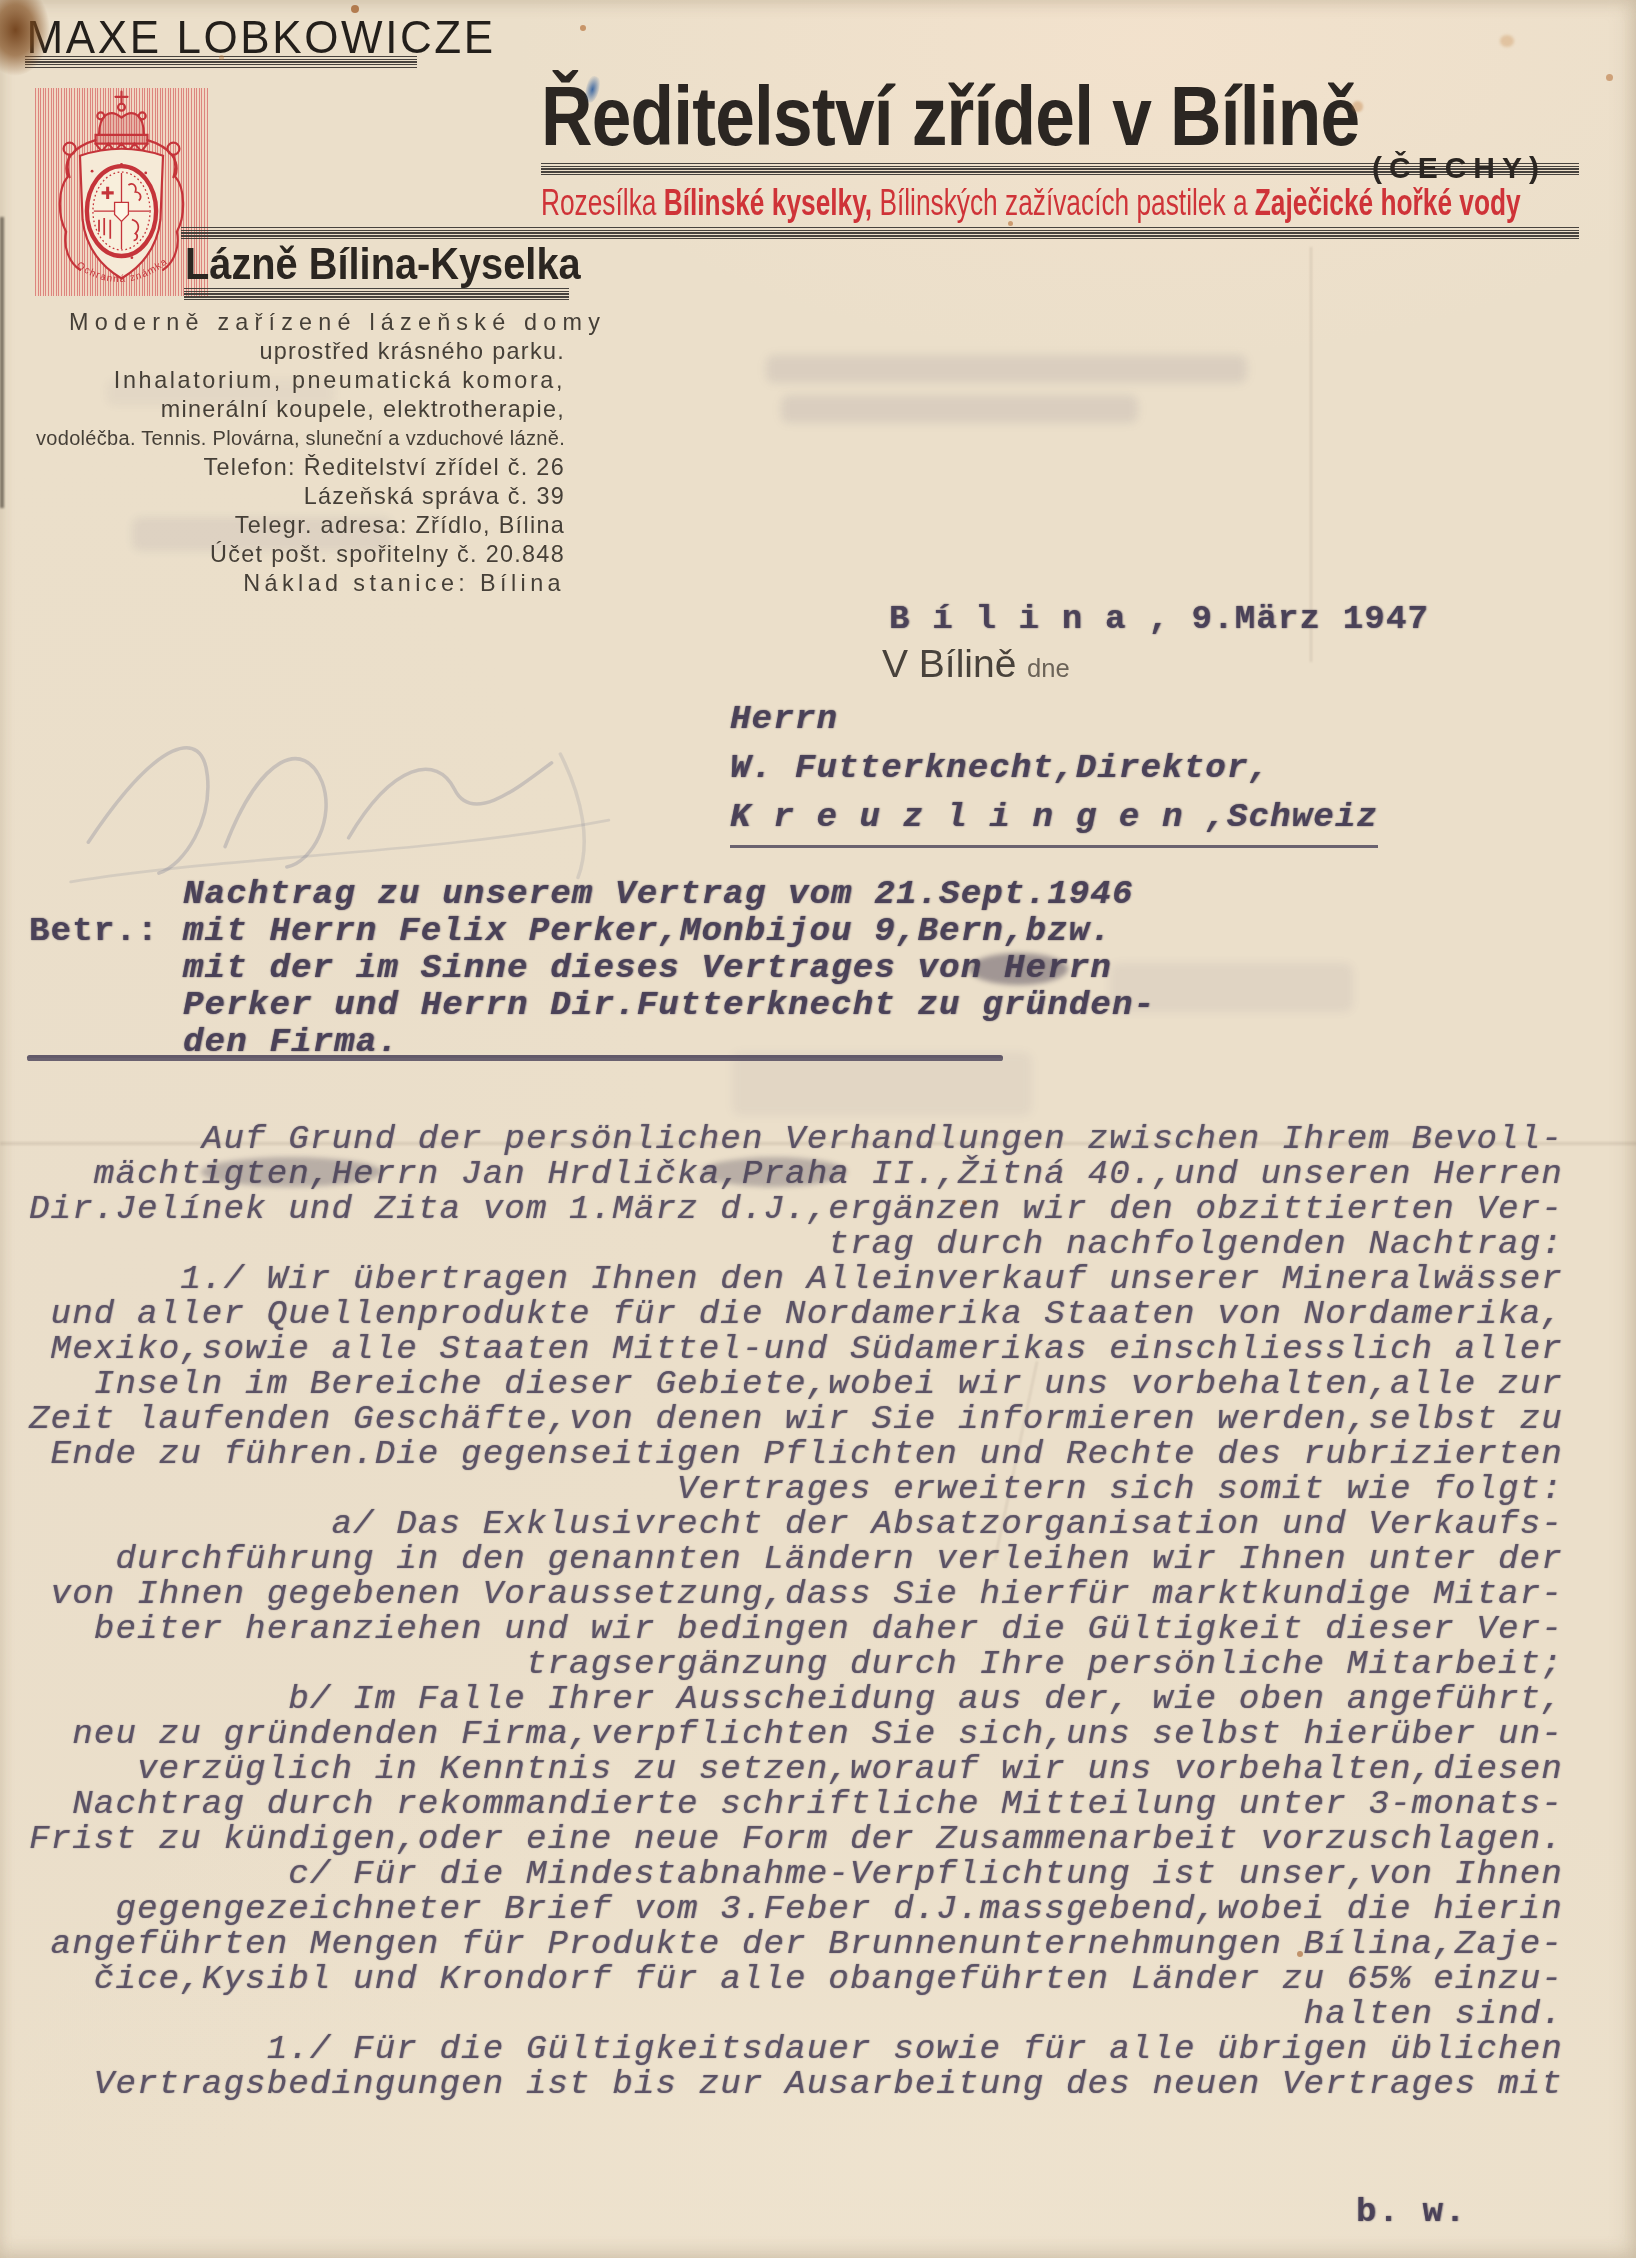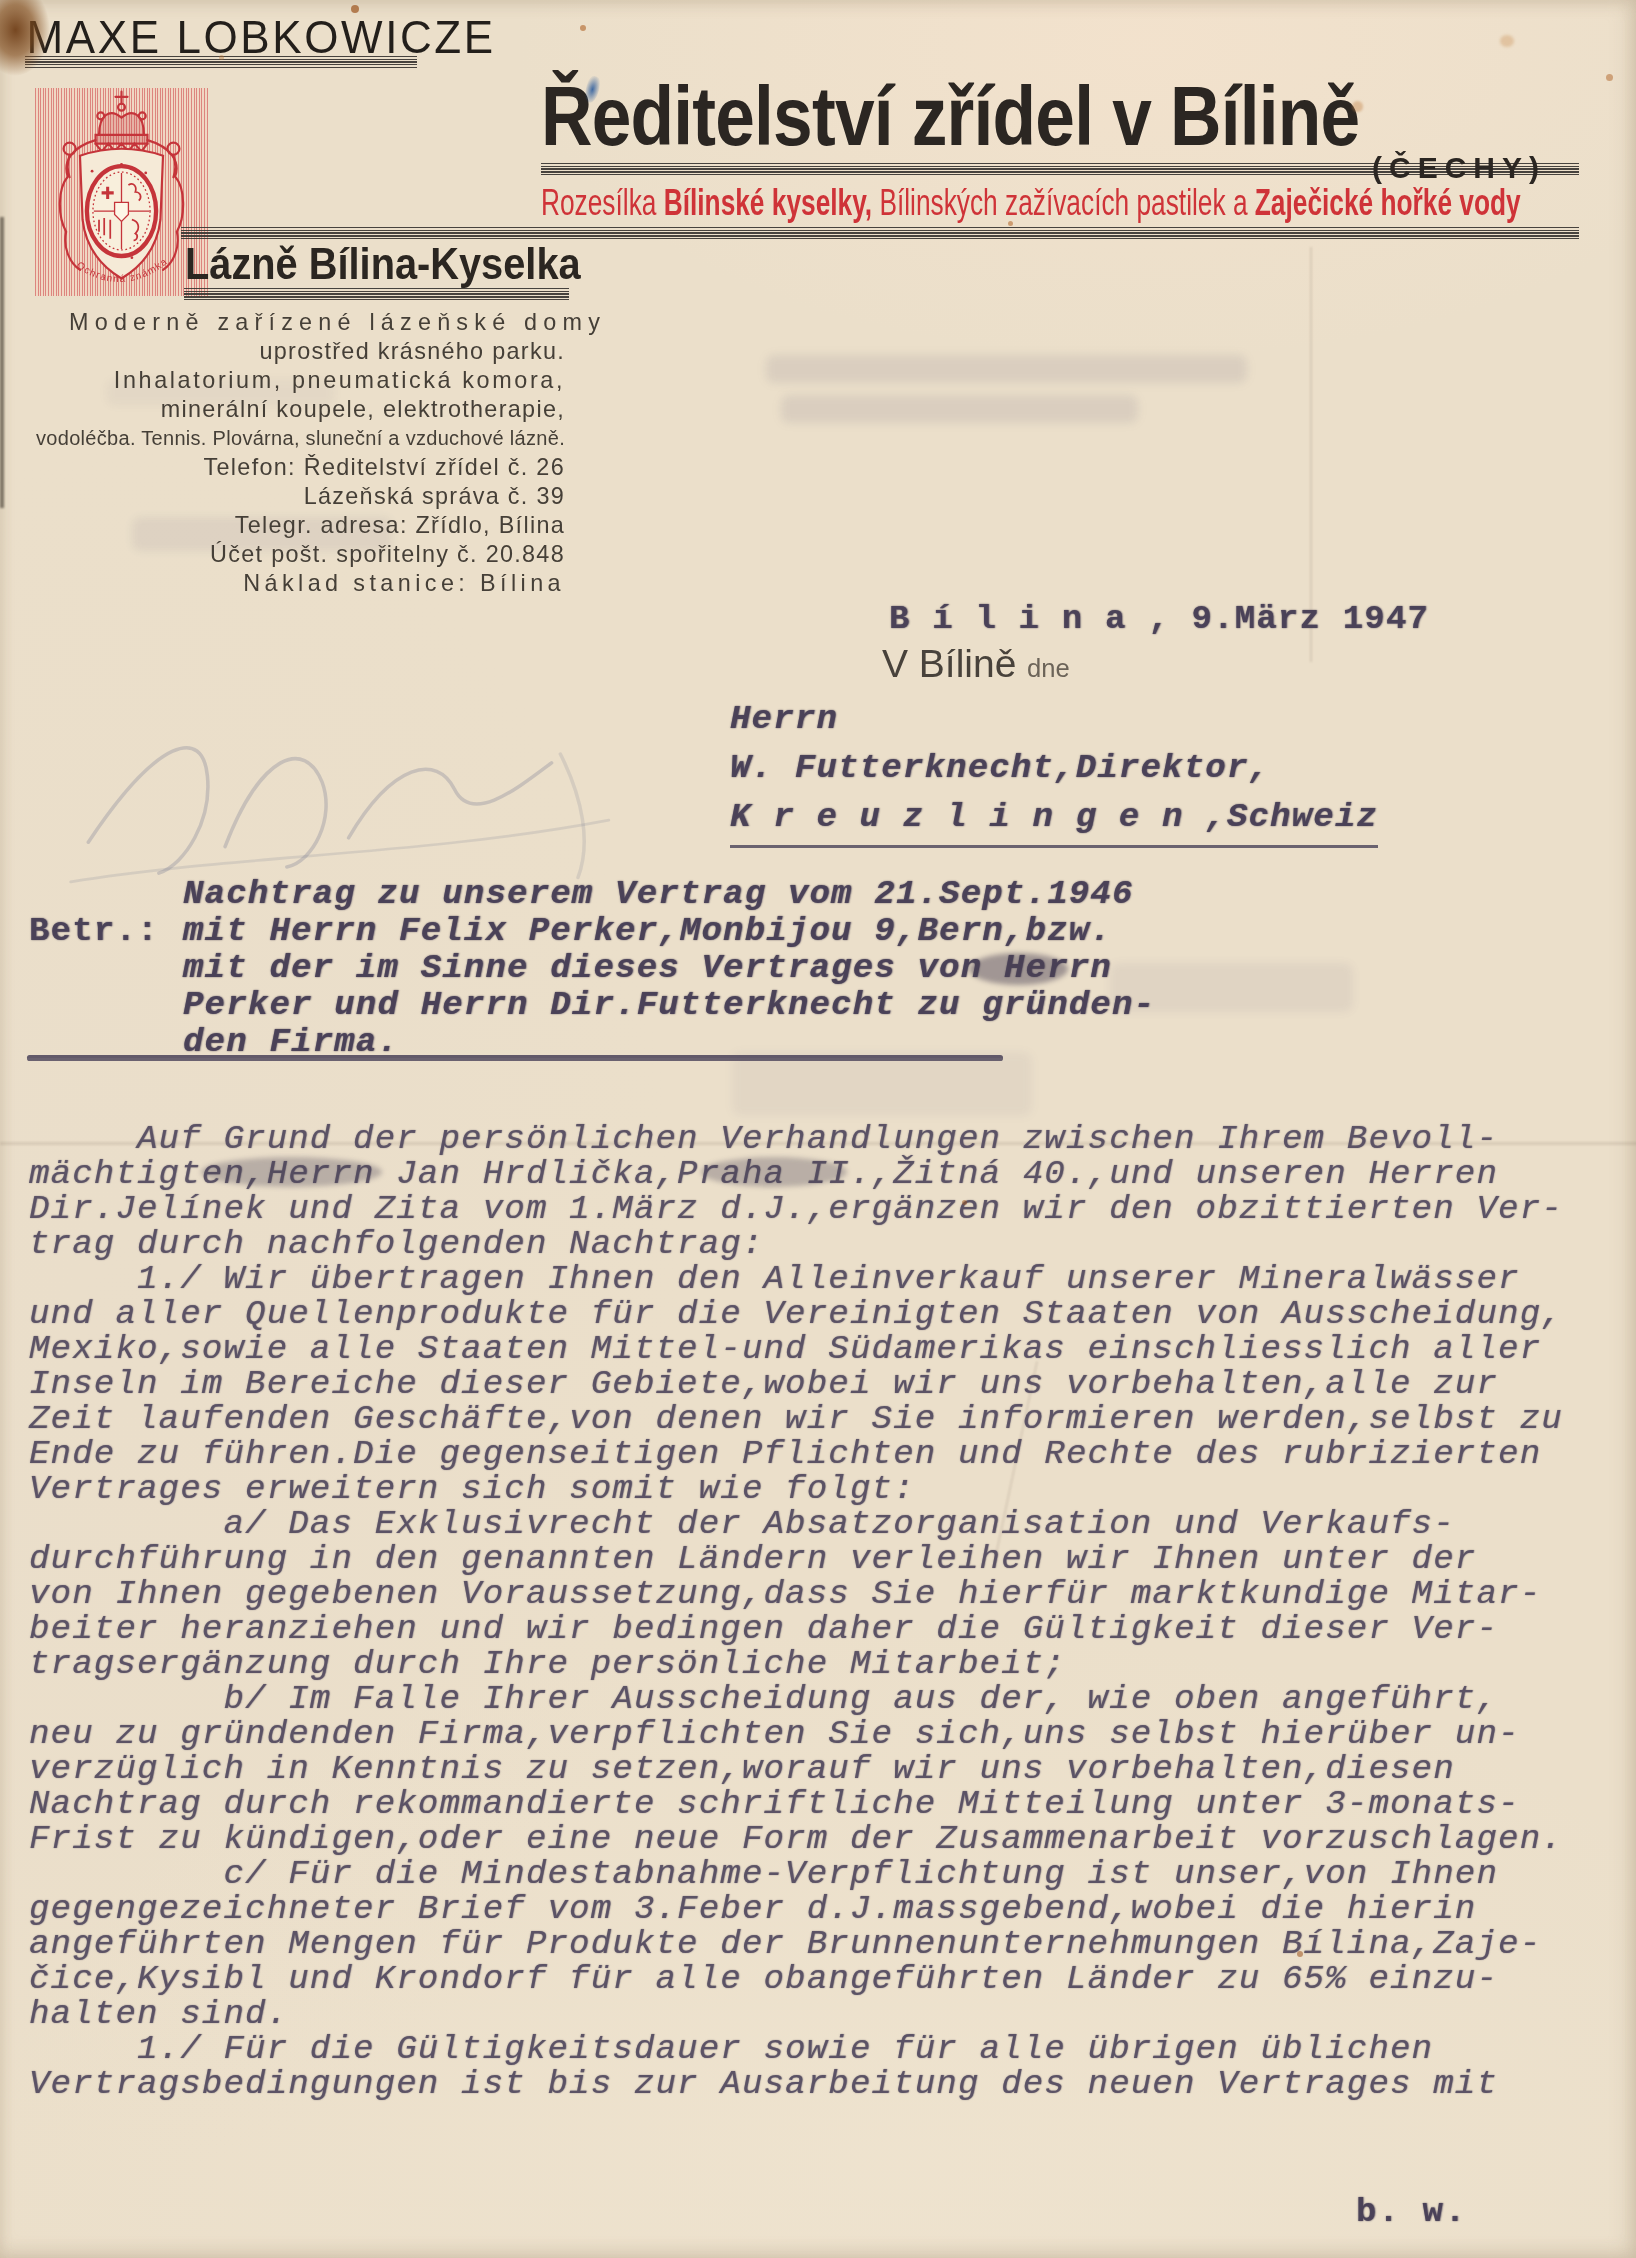--- a/index.html
+++ b/index.html
@@ -41,21 +41,21 @@
   #spa-info{left:29px; top:308px; width:536px; z-index:2; text-align:right; font-size:23.4px; line-height:29px; color:#453f37; letter-spacing:1.3px;}
   #spa-info div{white-space:nowrap;}
   #spa-info div:nth-child(1){letter-spacing:6.2px;margin-left:40px;}
   #spa-info div:nth-child(3){letter-spacing:2.6px;}
   #spa-info div:nth-child(5){font-size:20px; letter-spacing:0.3px;}
   #spa-info div:nth-child(10){letter-spacing:4.4px;}
   #printed-date{left:882px; top:642px; z-index:2; color:#48423b; font-size:39px; white-space:nowrap;}
   #printed-date .dne{font-size:25.6px; color:#6c6459; margin-left:10.6px;}
 
   
-  .typed{color:rgba(86,78,98,.9); text-shadow:0 0 1.4px rgba(86,78,98,.55), 0.7px 0.4px 0.9px rgba(86,78,98,.35); z-index:3;}
+  .typed{color:rgba(86,78,98,.9); text-shadow:0 0 1.4px rgba(86,78,98,.55), 0.7px 0.4px 0.9px rgba(86,78,98,.35); z-index:3;text-align:right;}
   .typed-bold{font-weight:bold; color:rgba(72,64,86,.93); text-shadow:0 0 1.6px rgba(72,64,86,.7), 0.9px 0.4px 1.2px rgba(72,64,86,.4); z-index:3;}
   #typed-date{left:889px; top:600px; font-size:34px; letter-spacing:1.2px; white-space:pre;}
   #recipient{left:730px; top:695px; font-size:34px; line-height:49px; letter-spacing:1.2px;}
   #recipient div:nth-child(3){border-bottom:3.5px solid rgba(74,66,88,.8); padding-bottom:2.6px;}
   #subject-label{left:29px; top:876px; font-size:34px; letter-spacing:1.2px;margin-top:36px;}
   #subject-lines{left:183px; top:876px; font-size:34px; line-height:37px; letter-spacing:1.2px;}
   #subject-rule{left:26.5px; top:1055px; width:976px; height:6.2px; z-index:3;
     background:linear-gradient(180deg, rgba(74,66,88,.85) 0 2.6px, rgba(74,66,88,.35) 2.6px 3.5px, rgba(74,66,88,.8) 3.5px 6.2px);
     filter:blur(0.5px); border-radius:2.6px;}
   #body-text{left:29px; top:1122px; font-size:34px; line-height:35px; letter-spacing:1.2px;}
@@ -195,21 +195,21 @@
       <div>den Firma.</div>
     </div>
   <div class="abs" id="subject-rule"></div>
 
   <div class="abs mono typed" id="body-text">
       <div>     Auf Grund der persönlichen Verhandlungen zwischen Ihrem Bevoll-</div>
       <div>mächtigten,Herrn Jan Hrdlička,Praha II.,Žitná 40.,und unseren Herren</div>
       <div>Dir.Jelínek und Zita vom 1.März d.J.,ergänzen wir den obzittierten Ver-</div>
       <div>trag durch nachfolgenden Nachtrag:</div>
       <div>     1./ Wir übertragen Ihnen den Alleinverkauf unserer Mineralwässer</div>
-      <div>und aller Quellenprodukte für die Vereinigten Staaten von Ausscheidung,</div>
+      <div>und aller Quellenprodukte für die Nordamerika Staaten von Nordamerika,</div>
       <div>Mexiko,sowie alle Staaten Mittel-und Südamerikas einschliesslich aller</div>
       <div>Inseln im Bereiche dieser Gebiete,wobei wir uns vorbehalten,alle zur</div>
       <div>Zeit laufenden Geschäfte,von denen wir Sie informieren werden,selbst zu</div>
       <div>Ende zu führen.Die gegenseitigen Pflichten und Rechte des rubrizierten</div>
       <div>Vertrages erweitern sich somit wie folgt:</div>
       <div>         a/ Das Exklusivrecht der Absatzorganisation und Verkaufs-</div>
       <div>durchführung in den genannten Ländern verleihen wir Ihnen unter der</div>
       <div>von Ihnen gegebenen Voraussetzung,dass Sie hierfür marktkundige Mitar-</div>
       <div>beiter heranziehen und wir bedingen daher die Gültigkeit dieser Ver-</div>
       <div>tragsergänzung durch Ihre persönliche Mitarbeit;</div>

